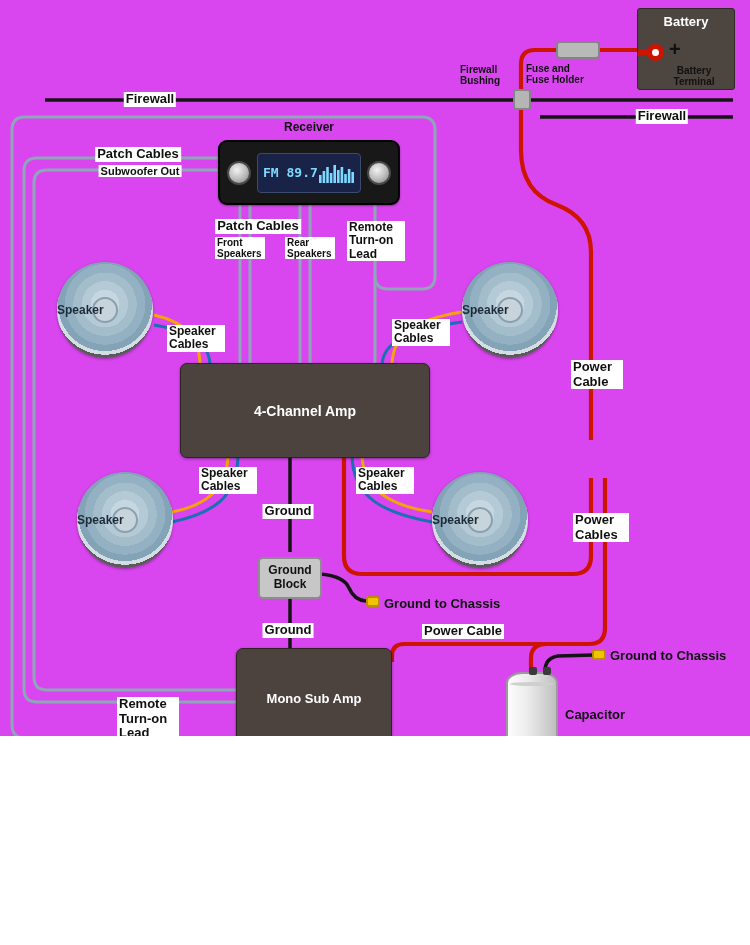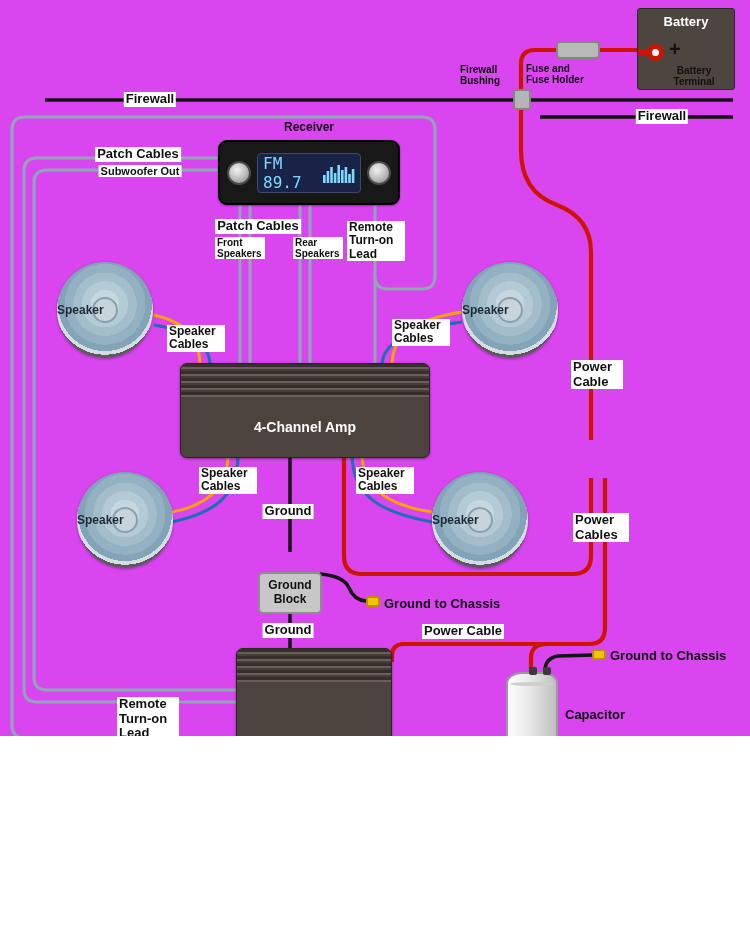--- a/index.html
+++ b/index.html
@@ -14,40 +14,40 @@
   .wr{stroke:var(--wire-power,#cc1400)}
   .wg{stroke:var(--wire-ground,#141414)}
   .t3{stroke-width:3}.t35{stroke-width:3.5}.t4{stroke-width:4.2}
   .lbl{position:absolute;font-weight:700;color:#101010;line-height:1.12;white-space:normal}
   .cx{transform:translateX(-50%)}
   .bg{background:#fff;padding:0 2px}
   .s14{font-size:12px}.s13{font-size:13px}.s12{font-size:12px}.s11{font-size:11px}.s10{font-size:10px}
   .block{position:absolute;background:var(--block-gray,#c7c7c7);border:2px solid #8d8d8d;border-radius:5px;
          display:flex;align-items:center;justify-content:center;text-align:center;
          font-weight:700;color:#111;font-size:12px;line-height:1.15;padding:2px}
-  .amp{position:absolute;background:var(--amp-body,#4c423e);border-radius:7px;display:flex;flex-direction:column;
+  .amp{position:absolute;background:var(--amp-body,#4c423e);border-radius:7px;display:flex;flex-direction:row;
        box-shadow:0 1px 3px rgba(0,0,0,.4);border:1px solid #2c2421}
   .fins{height:33px;border-radius:6px 6px 0 0;
         background:repeating-linear-gradient(to bottom,#352e2b 0 3px,#6a5e56 3px 5px,#463d38 5px 7px)}
   .amp-label{flex:1;display:flex;align-items:center;justify-content:center;color:#fff;font-weight:700;font-size:14px}
   .speaker{position:absolute;border-radius:50%;display:flex;align-items:center;
            background:radial-gradient(circle at 50% 44%,#e9eff3 0 9%,#c6d7e0 9% 20%,#b4cad6 20% 32%,#a3bdcb 32% 44%,
                       #93b1c2 44% 56%,#83a4b7 56% 65%,#d4dde3 65% 70%,#5a5a5a 70% 77%,#383838 77% 100%);
            box-shadow:0 1px 3px rgba(0,0,0,.35)}
   .cone-cap{position:absolute;left:50%;top:50%;transform:translate(-50%,-50%);width:26px;height:26px;border-radius:50%;
             background:#c7d4dc;border:2px solid #8aa0ae}
   .speaker-label{position:relative;z-index:2;font-weight:700;color:#1c2a38;font-size:12px}
   .receiver{position:absolute;left:218px;top:140px;width:182px;height:65px;background:#181818;border:2px solid #000;
             border-radius:9px;display:flex;align-items:center;justify-content:space-between;padding:0 7px;
             box-shadow:0 1px 2px rgba(0,0,0,.4)}
   .knob{width:24px;height:24px;border-radius:50%;border:2px solid #4a4a4a;
         background:radial-gradient(circle at 40% 35%,#f2f2f2,#b9b9b9 55%,#7d7d7d)}
   .display{width:104px;height:40px;background:#182347;border-radius:4px;border:1px solid #3c4a6e;
            display:flex;align-items:center;justify-content:space-between;padding:0 5px}
-  .freq{color:var(--display-text,#7fd9ff);font-size:16px;font-weight:400;font-family:"DejaVu Sans Mono",monospace}
+  .freq{color:var(--display-text,#7fd9ff);font-size:13px;font-weight:700;font-family:"DejaVu Sans Mono",monospace}
   .battery{position:absolute;left:637px;top:8px;width:98px;height:82px;background:#4d453f;border:1px solid #2e2a26;border-radius:3px}
   .battery-title{position:absolute;left:0;top:5px;width:100%;text-align:center;color:#fff;font-weight:700;font-size:13px}
   .batt-stub{position:absolute;left:0;top:40px;width:10px;height:6px;background:var(--wire-power,#cc1400)}
   .batt-ring{position:absolute;left:9px;top:35px;width:17px;height:17px;border-radius:50%;background:#fff;
              border:5px solid var(--wire-power,#cc1400)}
   .batt-plus{position:absolute;left:31px;top:29px;font-size:20px;font-weight:800;color:#111}
   .batt-term-label{position:absolute;left:26px;top:56px;width:60px;text-align:center;font-size:10px;font-weight:700;
                    color:#111;line-height:1.1}
   .fuse-box{position:absolute;left:556px;top:41px;width:44px;height:18px;background:#b9b9b9;border:2px solid #848484;border-radius:4px}
   .bushing{position:absolute;left:513px;top:89px;width:18px;height:21px;background:#b5b5b5;border:2px solid #848484;border-radius:3px}
@@ -133,21 +133,21 @@
         </g>
       </svg>
     </div>
     <div class="knob"></div>
   </div>
 
   <div class="lbl s13 cx bg" style="left:138px;top:147px">Patch Cables</div>
   <div class="lbl s11 cx bg" style="left:140px;top:165px">Subwoofer Out</div>
   <div class="lbl s13 cx bg" style="left:258px;top:219px">Patch Cables</div>
   <div class="lbl s10 cx bg" style="left:240px;top:237px;width:50px">Front Speakers</div>
-  <div class="lbl s10 cx bg" style="left:318px;top:237px;width:50px">Rear Speakers</div>
+  <div class="lbl s10 cx bg" style="left:310px;top:237px;width:50px">Rear Speakers</div>
   <div class="lbl s12 cx bg" style="left:376px;top:221px;width:58px">Remote Turn-on Lead</div>
 
   <div class="speaker" style="left:57px;top:262px;width:96px;height:96px">
     <div class="cone-cap"></div>
     <span class="speaker-label">Speaker</span>
   </div>
   <div class="speaker" style="left:462px;top:262px;width:96px;height:96px">
     <div class="cone-cap"></div>
     <span class="speaker-label">Speaker</span>
   </div>
@@ -164,33 +164,34 @@
   <div class="lbl s12 cx bg" style="left:421px;top:319px;width:58px">Speaker Cables</div>
   <div class="lbl s12 cx bg" style="left:228px;top:467px;width:58px">Speaker Cables</div>
   <div class="lbl s12 cx bg" style="left:385px;top:467px;width:58px">Speaker Cables</div>
 
   <div class="amp" style="left:180px;top:363px;width:250px;height:95px">
     <div class="fins"></div>
     <div class="amp-label">4-Channel Amp</div>
   </div>
 
   <div class="lbl s13 cx bg" style="left:288px;top:504px">Ground</div>
-  <div class="block" style="left:258px;top:572px;width:64px;height:42px">
+  <div class="block" style="left:258px;top:557px;width:64px;height:42px">
     <span>Ground Block</span>
   </div>
   <div class="ring-term" style="left:366px;top:596px"></div>
   <div class="lbl s13" style="left:384px;top:597px">Ground to Chassis</div>
   <div class="lbl s13 cx bg" style="left:288px;top:623px">Ground</div>
   <div class="lbl s13 cx bg" style="left:463px;top:624px">Power Cable</div>
 
   <div class="lbl s13 cx bg" style="left:597px;top:360px;width:52px">Power Cable</div>
   <div class="lbl s13 cx bg" style="left:601px;top:513px;width:56px">Power Cables</div>
 
   <div class="amp" style="left:236px;top:648px;width:156px;height:100px">
     <div class="fins"></div>
+    <div class="amp-label" style="font-size:13px">Mono Sub Amp</div>
   </div>
   <div class="lbl s13 cx bg" style="left:148px;top:697px;width:62px">Remote Turn-on Lead</div>
 
   <div class="capacitor">
     <div class="cap-term" style="left:21px"></div>
     <div class="cap-term" style="left:35px"></div>
     <div class="cap-rim"></div>
   </div>
   <div class="lbl s13" style="left:565px;top:708px">Capacitor</div>
   <div class="ring-term" style="left:592px;top:649px"></div>

